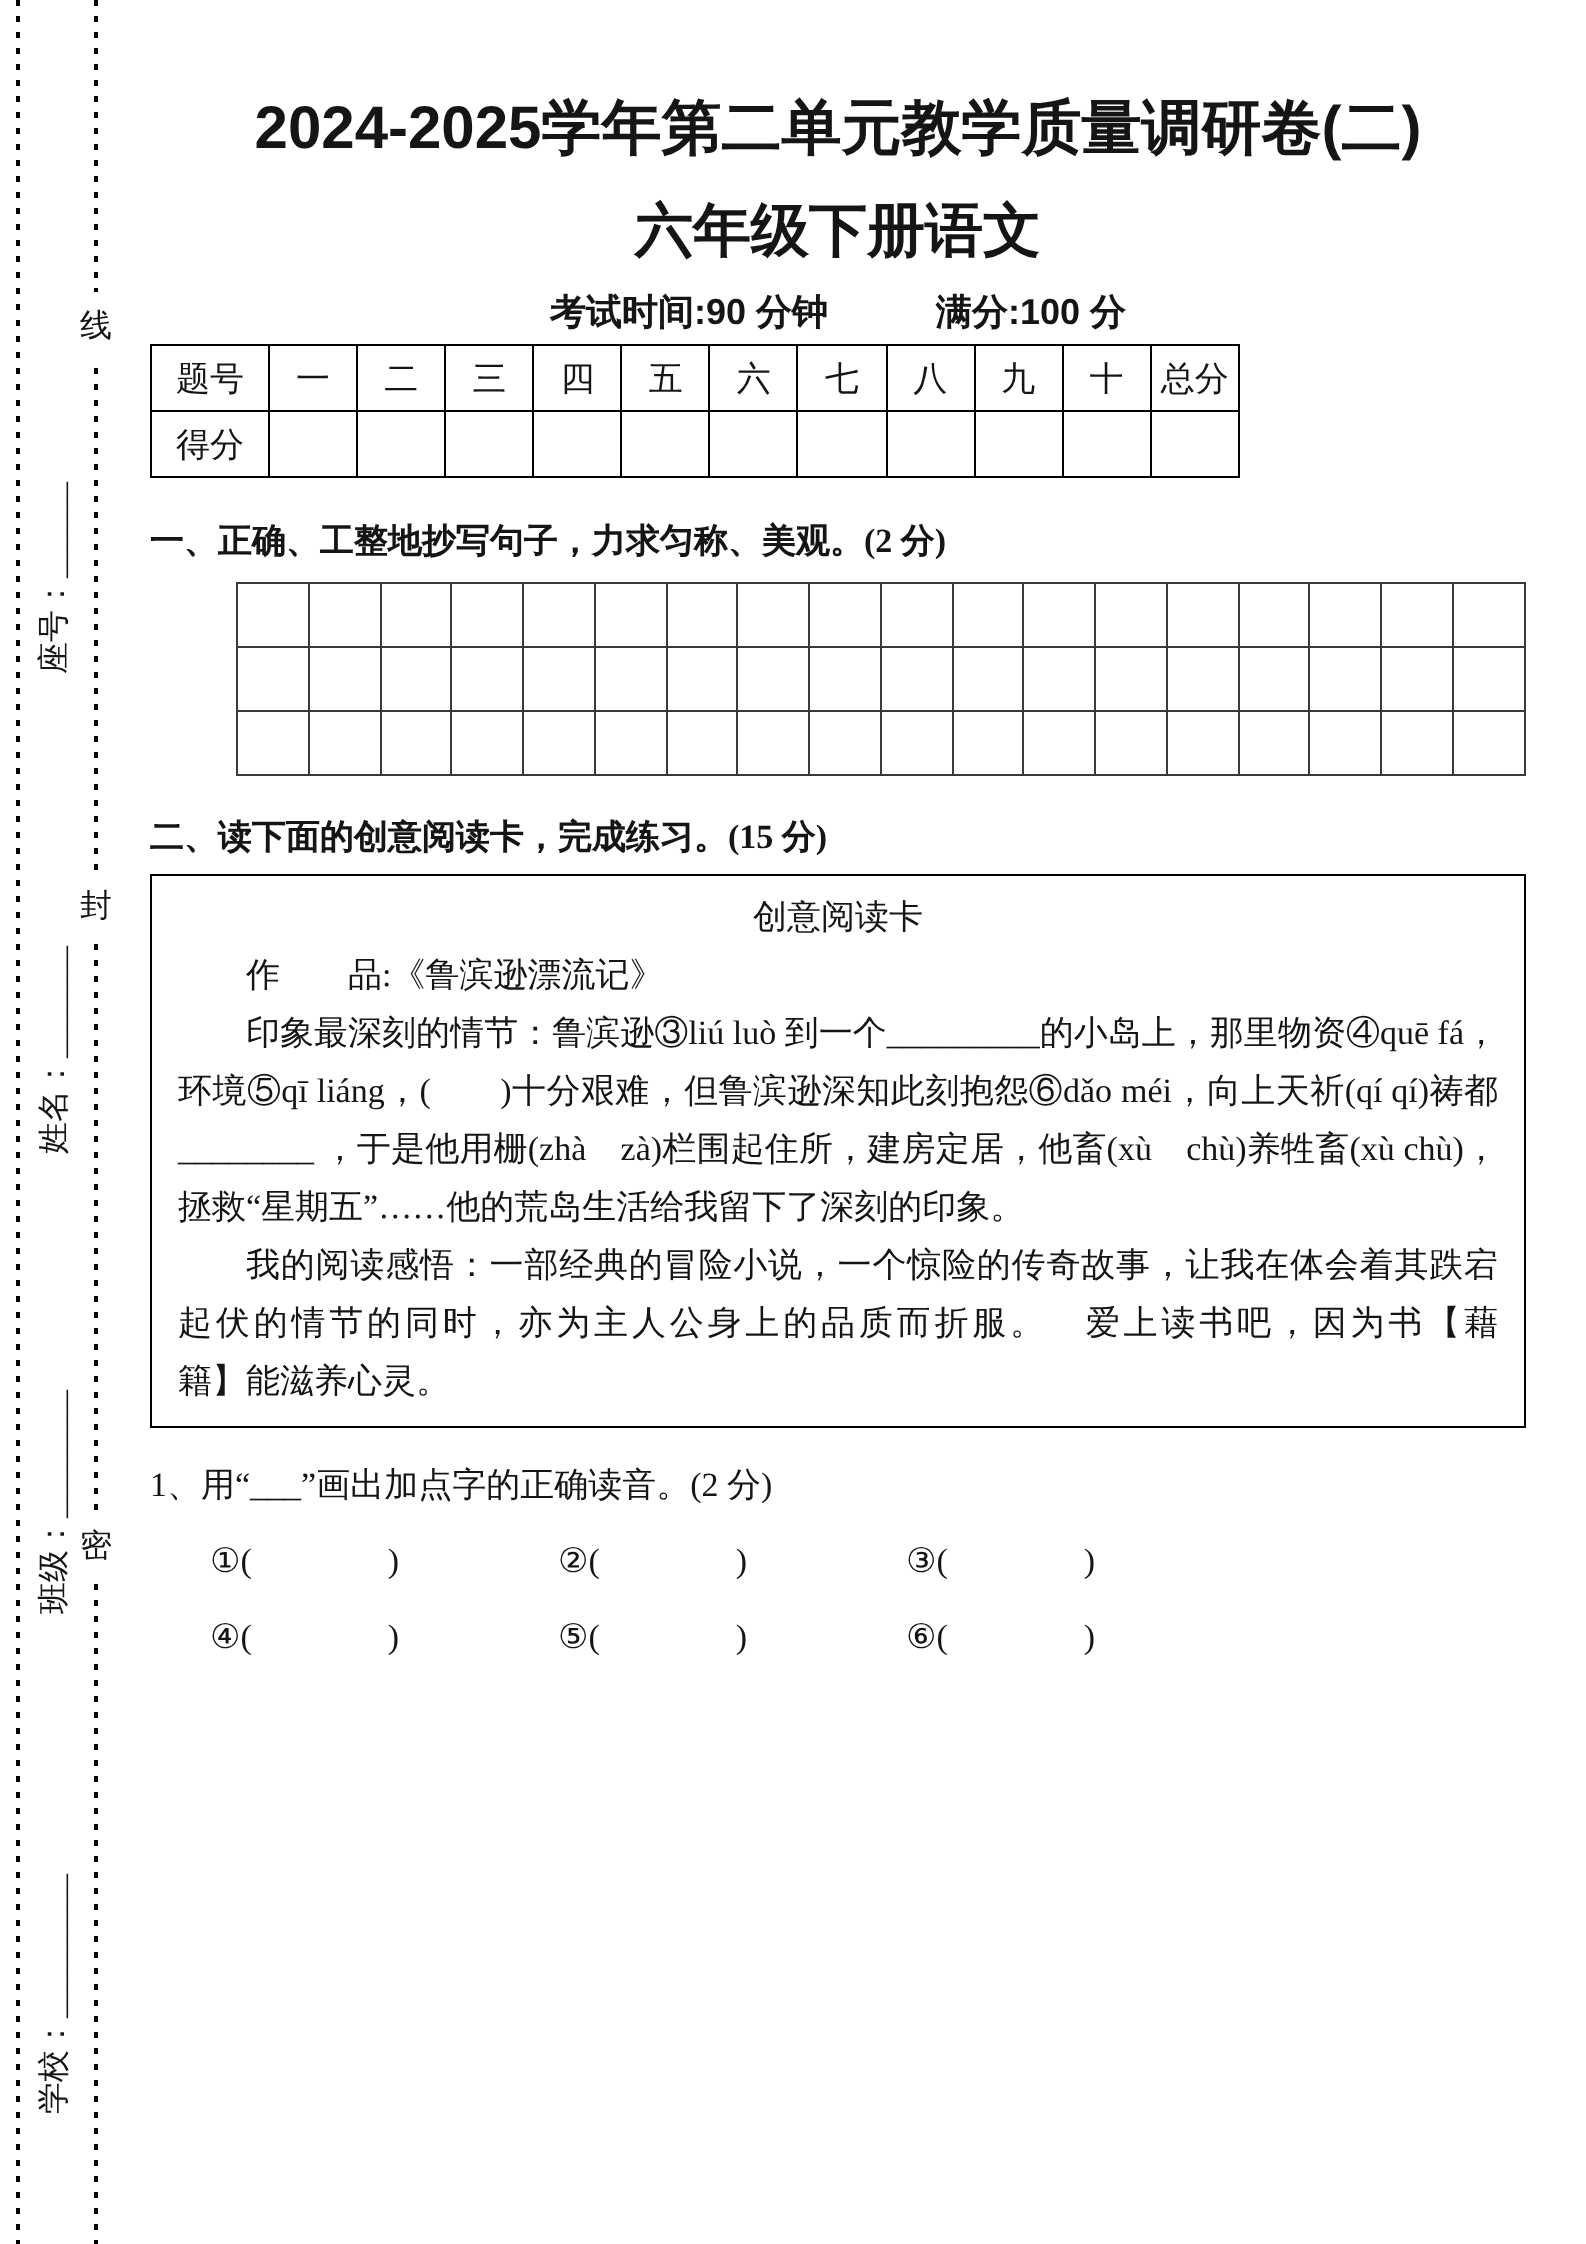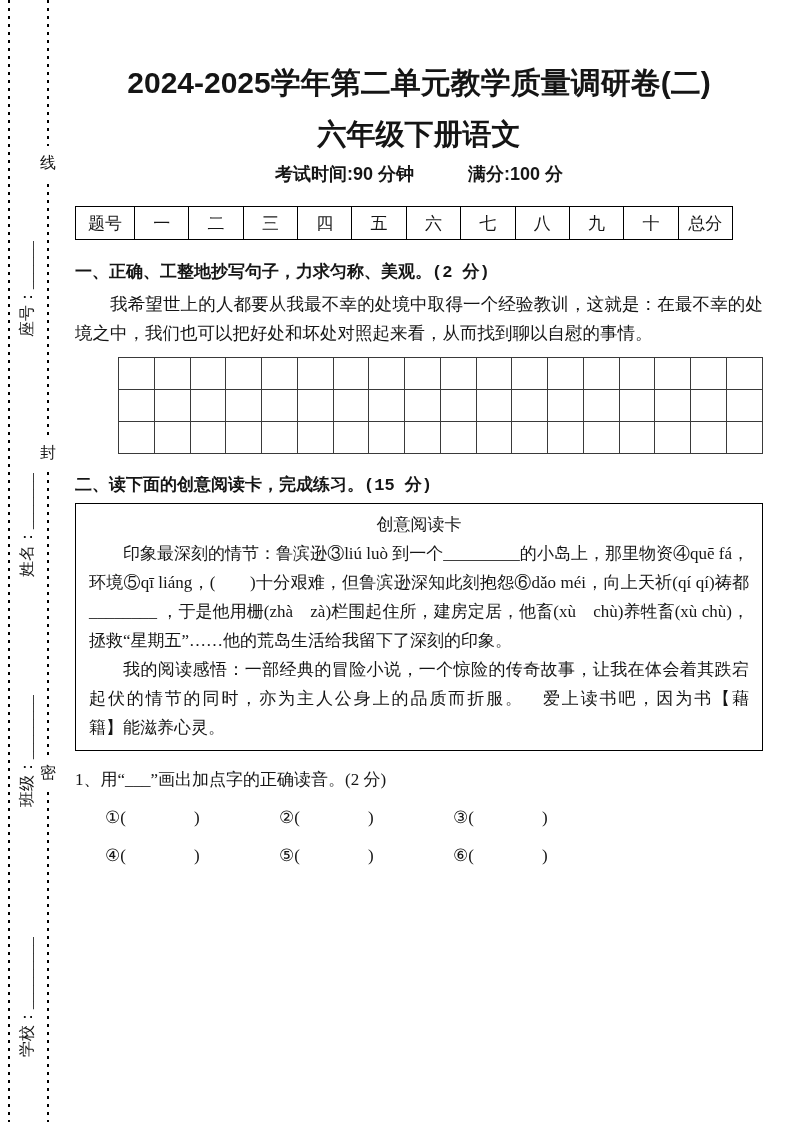--- a/index.html
+++ b/index.html
@@ -23,39 +23,39 @@
   .seal-char-2{top:756px;}
   .seal-field{
     position:absolute;left:17px;white-space:nowrap;font-size:16px;
     transform:rotate(-90deg);transform-origin:0 0;
   }
   .seal-field-0{top:337px;}
   .seal-field-1{top:577px;}
   .seal-field-2{top:807px;}
   .seal-field-3{top:1057px;}
   
-  .content{position:absolute;left:75px;top:56px;width:688px;}
+  .content{position:absolute;left:75px;top:38px;width:688px;}
   .title,.subtitle{
     font-family:"Liberation Sans","DejaVu Sans",sans-serif;font-weight:900;
     text-align:center;margin:0;
   }
   .title{font-size:30px;line-height:38px;margin-top:8px;}
   .subtitle{font-size:29px;line-height:36px;margin-top:14px;}
   .exam-info{
     text-align:center;font-weight:bold;font-size:18px;margin-top:10px;
     font-family:"Liberation Sans","DejaVu Sans",sans-serif;
   }
   table.score-table{
-    border-collapse:collapse;width:658px;table-layout:fixed;margin-top:20px;
+    border-collapse:collapse;width:545px;table-layout:fixed;margin-top:4px;
   }
   table.score-table td{
     border:1.6px solid #000;height:32px;text-align:center;font-size:17px;padding:0;
   }
   .sec-heading{
-    font-family:Liberation Mono, monospace;font-weight:700;
+    font-family:Liberation Serif, serif;font-weight:700;
     font-size:17px;margin:0;
   }
   .sec1-heading{margin-top:20px;}
   .sec2-heading{margin-top:19px;}
   .copy-text{
     font-size:17.5px;line-height:29px;text-align:justify;text-indent:2em;
     margin:7px 0 0;
   }
   table.write-grid{border-collapse:collapse;margin:9px 0 0 43px;}
   table.write-grid td{width:35px;height:31px;border:1px solid #3a3a3a;padding:0;}
@@ -103,25 +103,38 @@
             <td>三</td>
             <td>四</td>
             <td>五</td>
             <td>六</td>
             <td>七</td>
             <td>八</td>
             <td>九</td>
             <td>十</td>
             <td>总分</td>
           </tr>
+        <tr id="score-row">
+            <td>得分</td>
+            <td></td>
+            <td></td>
+            <td></td>
+            <td></td>
+            <td></td>
+            <td></td>
+            <td></td>
+            <td></td>
+            <td></td>
+            <td></td>
+            <td></td>
+          </tr>
       </tbody>
     </table>
 
     <div class="sec-heading sec1-heading">一、正确、工整地抄写句子，力求匀称、美观。(2 分)</div>
-    <p class="copy-text">我希望世上的人都要从我最不幸的处境中取得一个经验教训，这就是：在最不幸的处境之中，我们也可以把好处和坏处对照起来看，从而找到聊以自慰的事情。</p>
 
     <table class="write-grid">
       <tbody id="write-grid-body">
           <tr>
             <td></td>
             <td></td>
             <td></td>
             <td></td>
             <td></td>
             <td></td>
@@ -178,20 +191,21 @@
             <td></td>
             <td></td>
           </tr>
         </tbody>
     </table>
 
     <div class="sec-heading sec2-heading">二、读下面的创意阅读卡，完成练习。(15 分)</div>
 
     <div class="reading-card">
       <div class="card-title">创意阅读卡</div>
+      <p class="card-work">作　　品:《鲁滨逊漂流记》</p>
       <p class="card-p">印象最深刻的情节：鲁滨逊③liú luò 到一个_________的小岛上，那里物资④quē fá，环境⑤qī liáng，(　　)十分艰难，但鲁滨逊深知此刻抱怨⑥dǎo méi，向上天祈(qí qí)祷都________ ，于是他用栅(zhà　zà)栏围起住所，建房定居，他畜(xù　chù)养牲畜(xù chù)，拯救“星期五”……他的荒岛生活给我留下了深刻的印象。</p>
       <p class="card-p">我的阅读感悟：一部经典的冒险小说，一个惊险的传奇故事，让我在体会着其跌宕起伏的情节的同时，亦为主人公身上的品质而折服。　爱上读书吧，因为书【藉　　籍】能滋养心灵。</p>
     </div>
 
     <p class="q q1">1、用“___”画出加点字的正确读音。(2 分)</p>
 
     <div class="answer-rows" id="answer-rows">
         <div class="answer-row">
           <span class="answer-item">①(　　　　)</span>
           <span class="answer-item">②(　　　　)</span>

